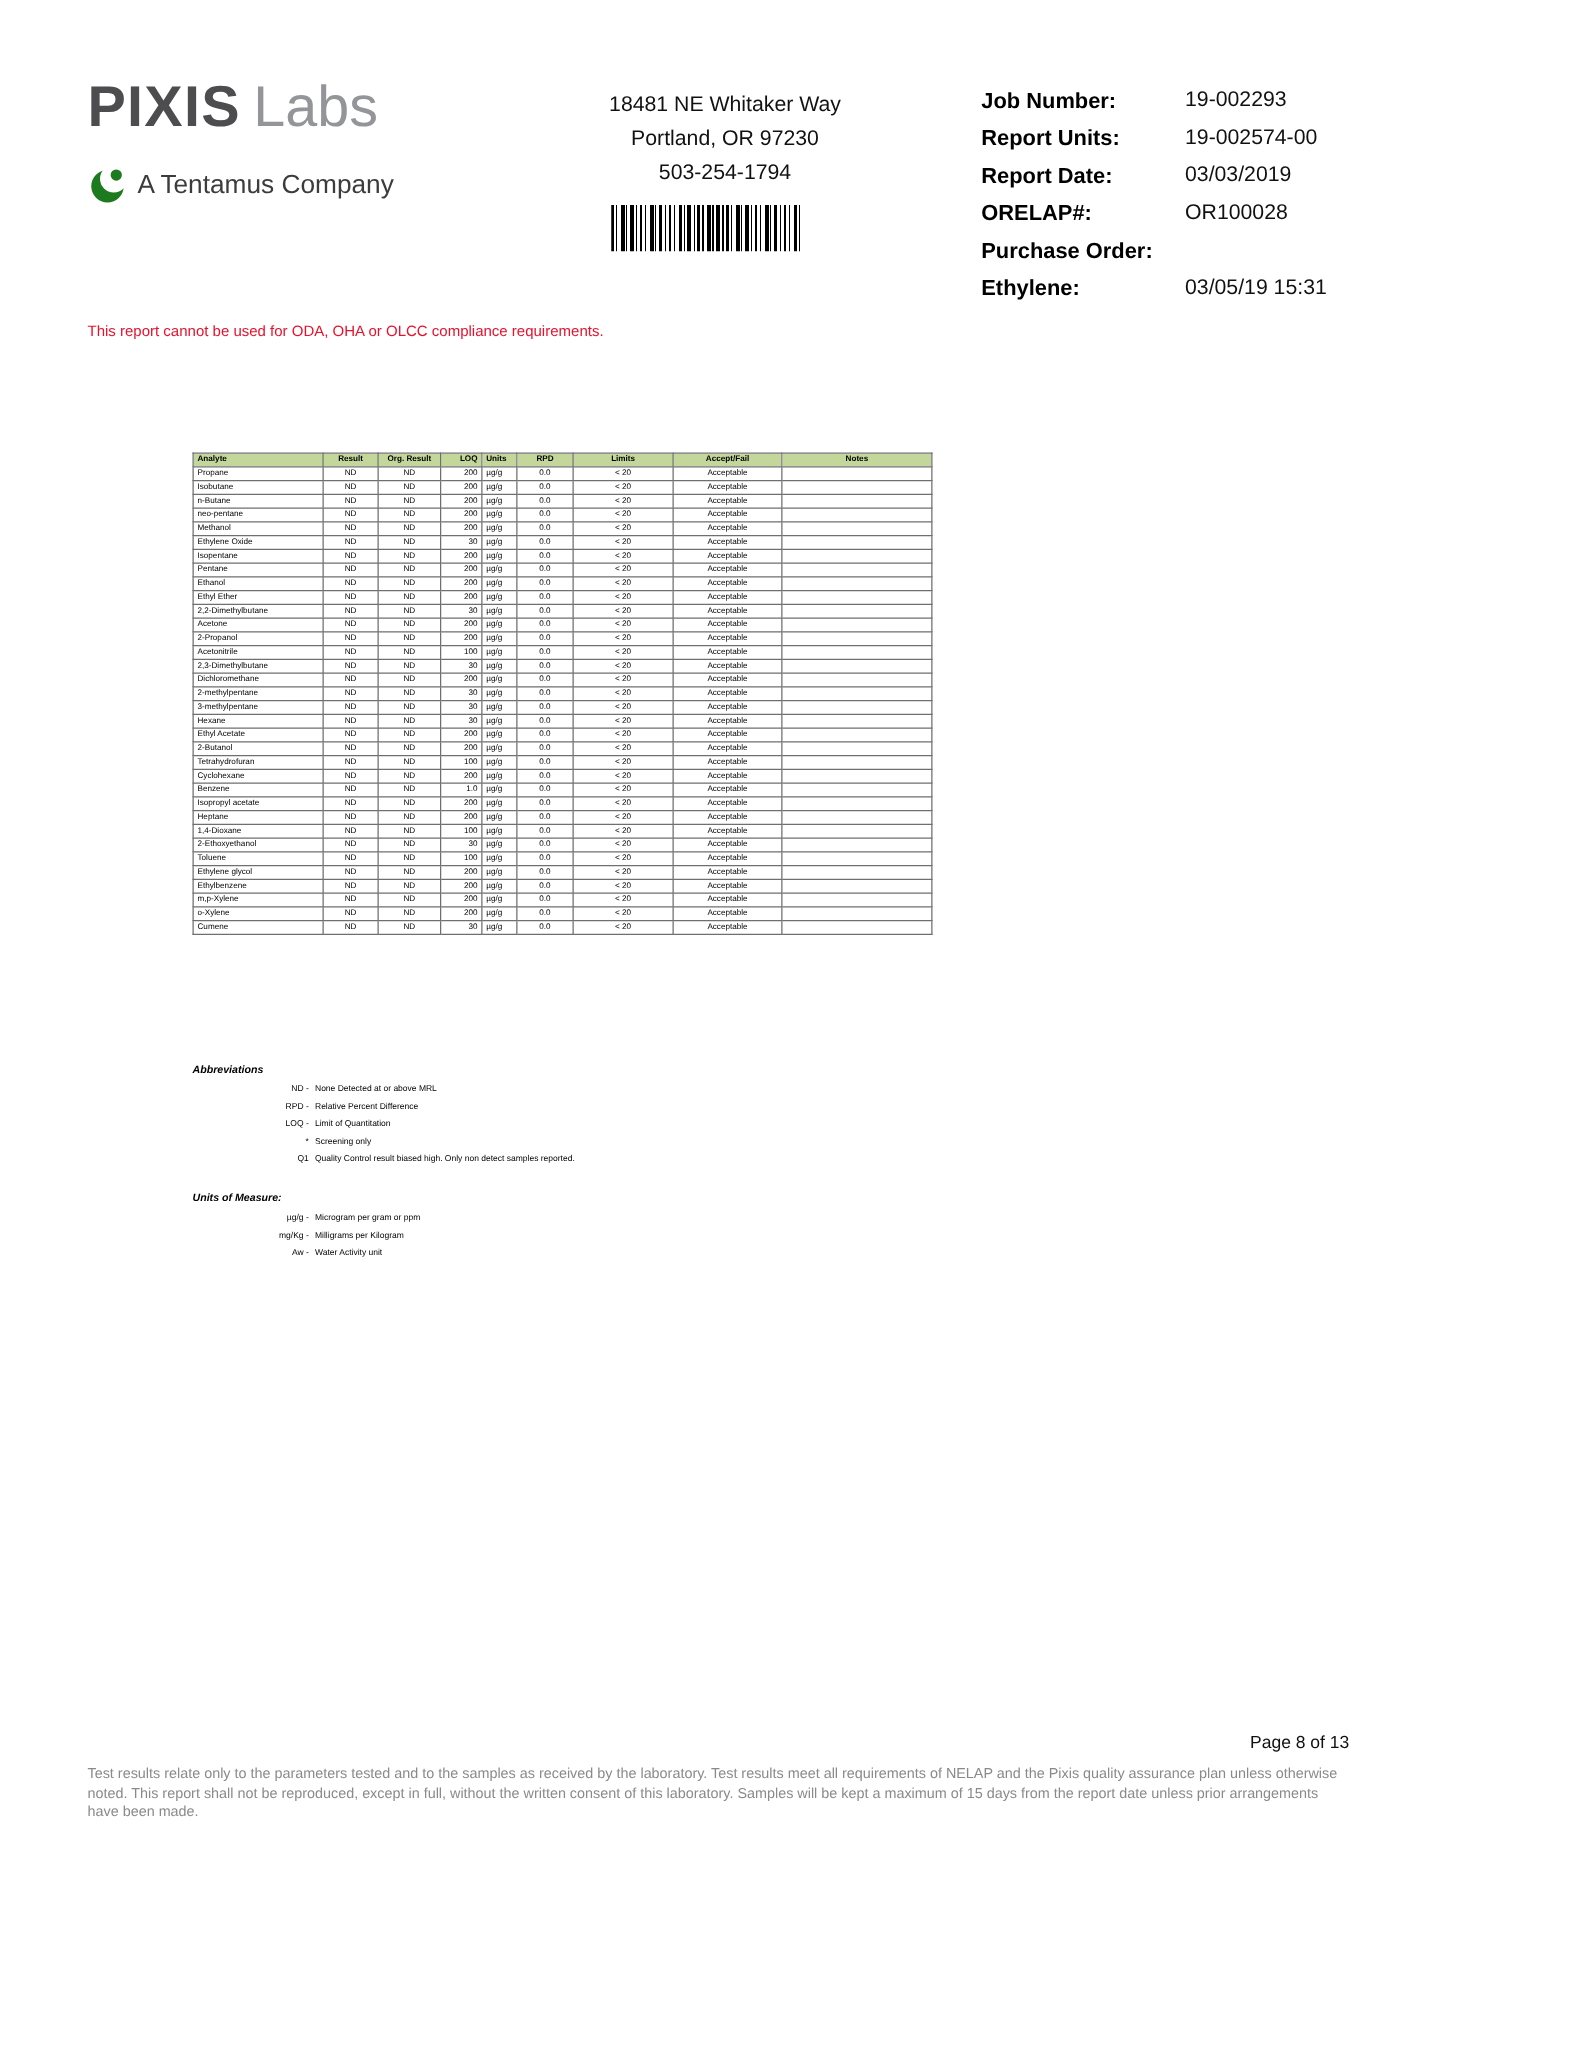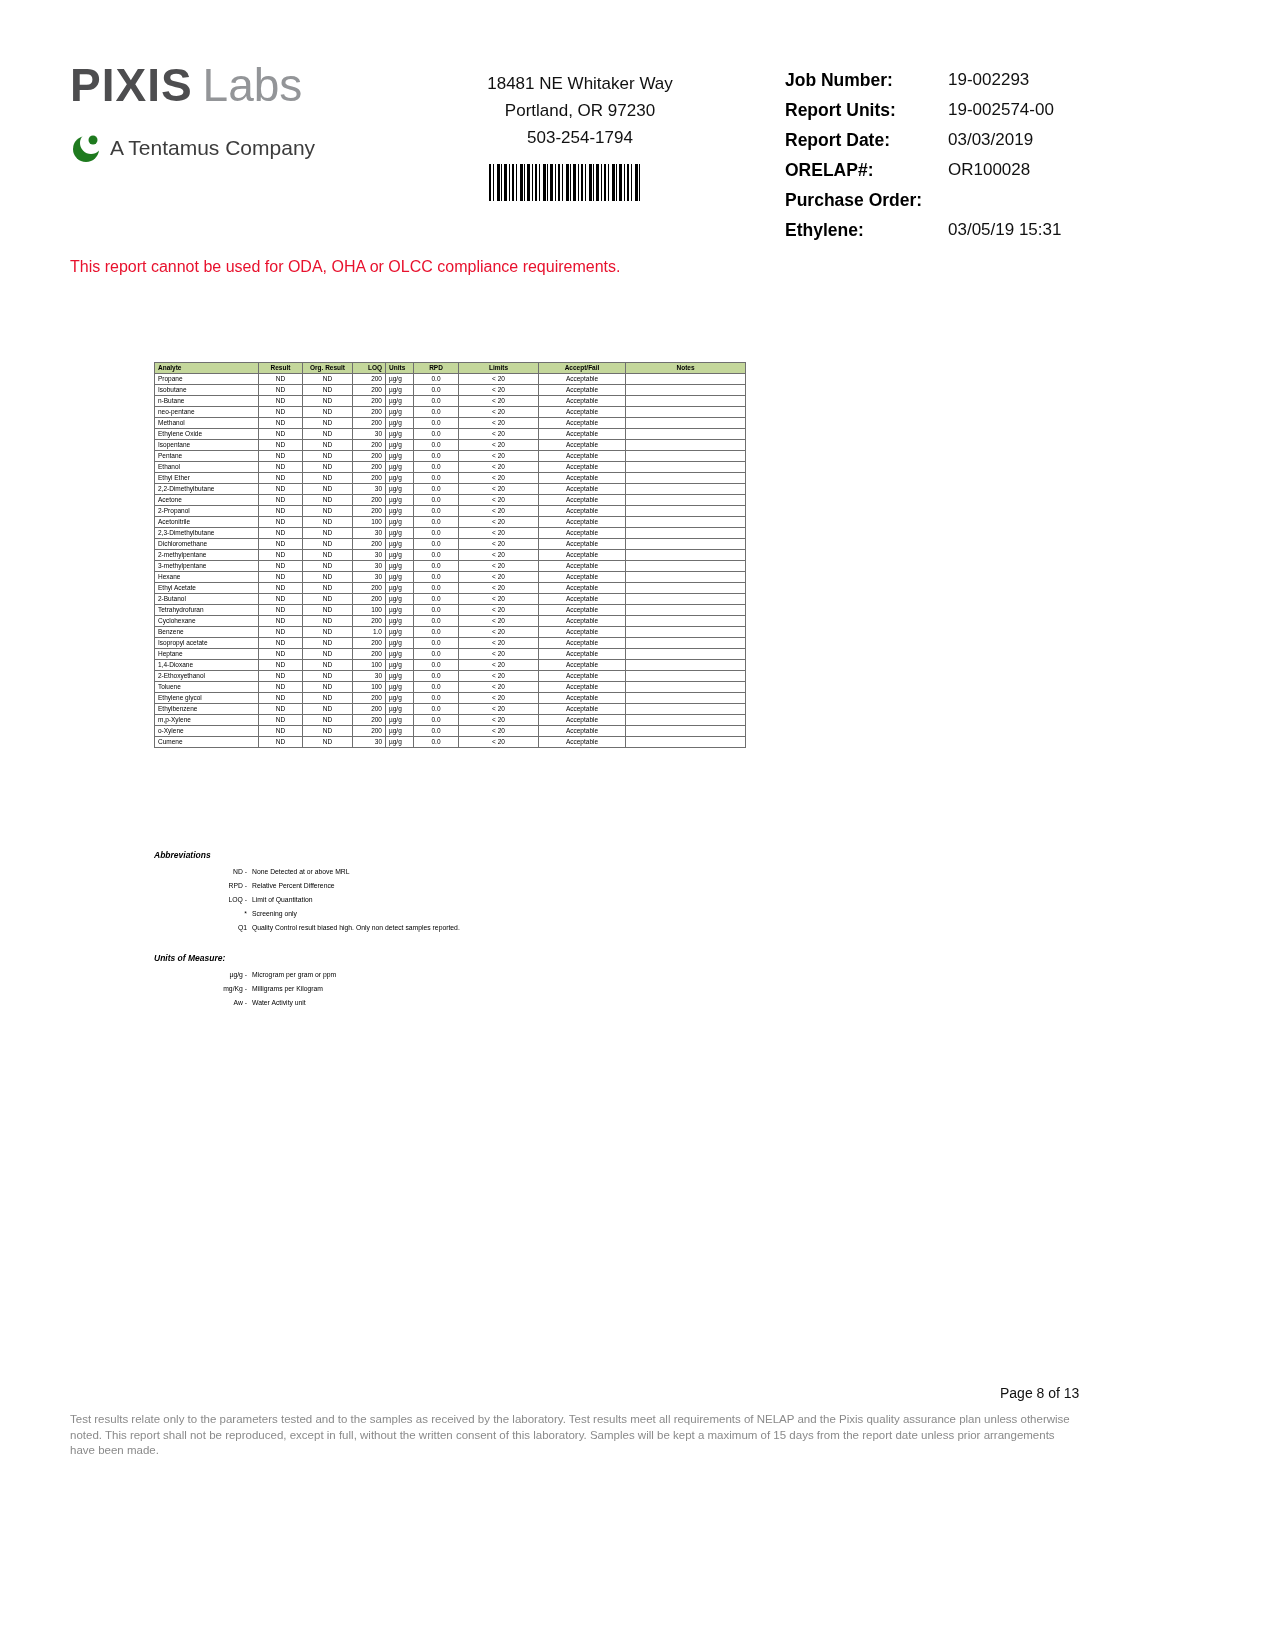--- a/index.html
+++ b/index.html
@@ -40,21 +40,21 @@
       #000 20px, #000 21px, #fff 21px, #fff 23px);
   }
 
   .info-block { position: absolute; left: 785px; top: 70px; width: 360px; }
   .info-row { display: flex; margin-bottom: 9px; }
   .info-label { width: 163px; font-size: 17.5px; font-weight: bold; color: #000; }
   .info-value { font-size: 17px; color: #111; }
 
   .notice {
     position: absolute; left: 70px; top: 258px;
-    font-size: 16px; color: #e8112d;
+    font-size: 12px; color: #e8112d;
   }
 
   
   .table-wrap { position: absolute; left: 154px; top: 362px; width: 591px; }
   .table-title-row { position: relative; height: 16px; font-size: 7.5px; font-weight: bold; }
   .table-title { position: absolute; left: 2px; top: 2px; }
   .sample-id { position: absolute; left: 336px; top: 2px; }
 
   table.qc { border-collapse: collapse; width: 591px; table-layout: fixed; }
   table.qc th, table.qc td {

